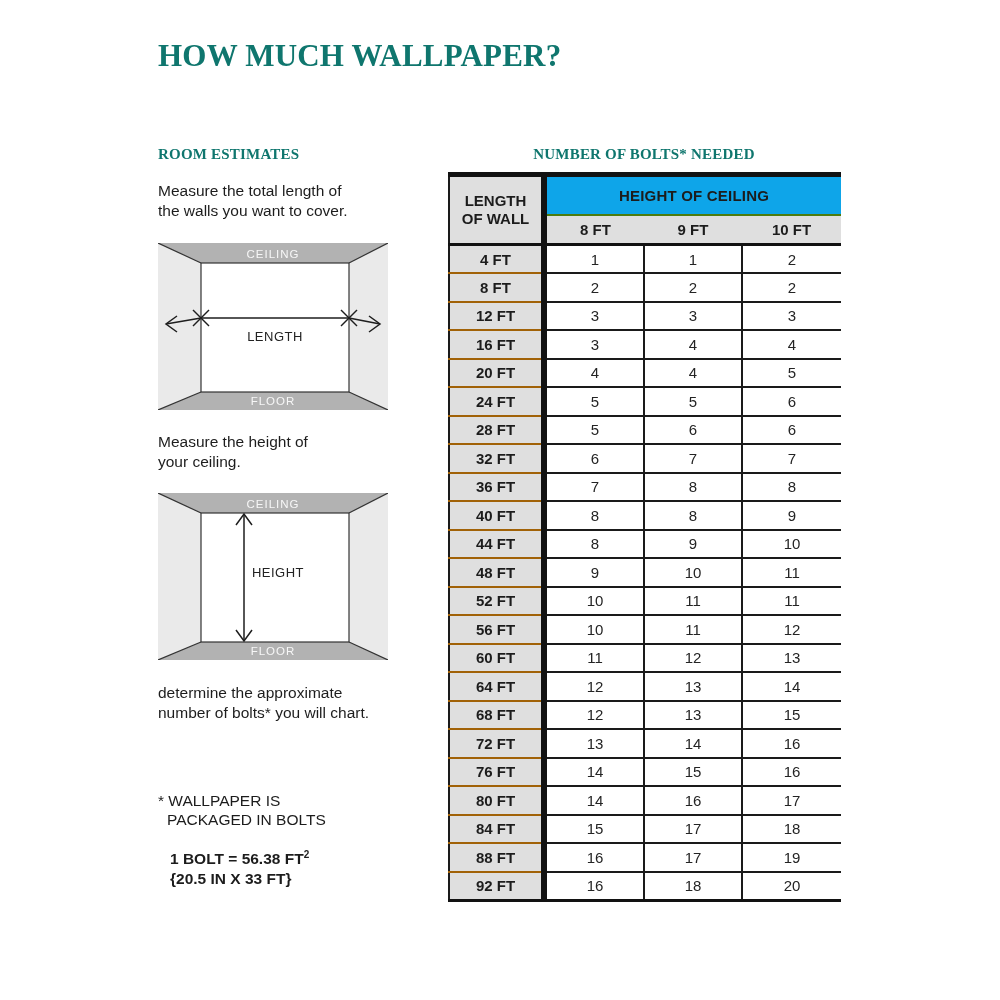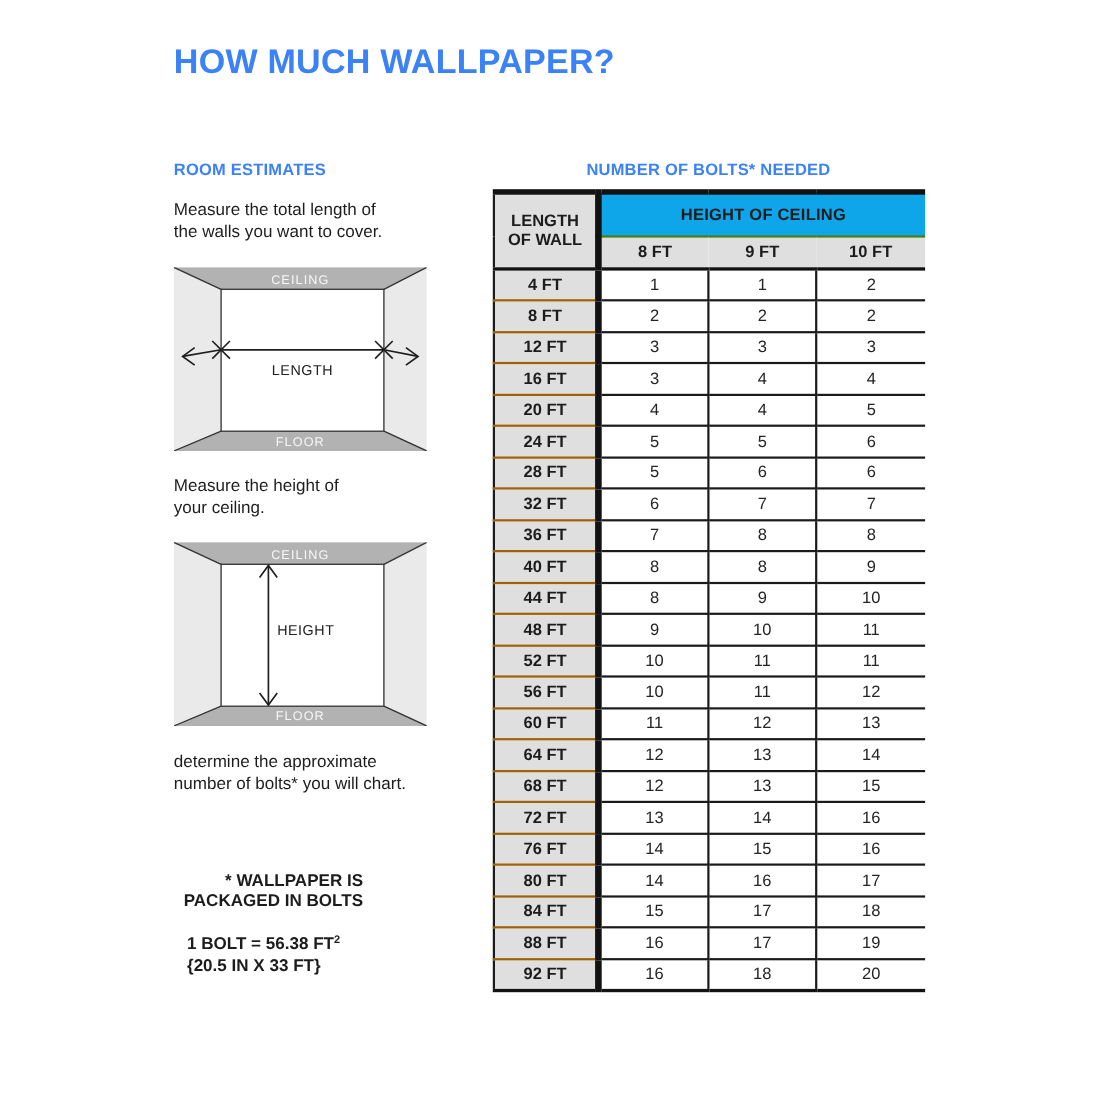--- a/index.html
+++ b/index.html
@@ -11,40 +11,40 @@
     overflow: hidden;
   }
   .abs { position: absolute; }
 
   
   .page-title {
     left: 158px; top: 38px;
     font-size: 31px; font-weight: bold;
     letter-spacing: 0.2px;
   }
-  .accent { color: #3b82f6; }
+  .accent { color: #0f766e; font-family: Liberation Serif, serif; }
 
   
   .section-heading {
     font-size: 15px; font-weight: bold;
     letter-spacing: 0.2px;
   }
   .room-heading { left: 158px; top: 146px; }
   .table-heading {
     left: 448px; top: 146px; width: 392px;
     text-align: center;
   }
 
   
   .para { left: 158px; font-size: 15.5px; line-height: 19.5px; color: #1d1d1d; }
   .para-1 { top: 181px; }
   .para-2 { top: 432px; }
   .para-3 { top: 683px; }
 
-  .footnote { left: 158px; top: 791px; font-size: 15.5px; font-weight: bold; line-height: 19px; text-align: right; }
+  .footnote { left: 158px; top: 791px; font-size: 15.5px; font-weight: normal; line-height: 19px; }
   .footnote .indent { padding-left: 9px; }
   .bolt-info { left: 170px; top: 845px; font-size: 15.5px; font-weight: bold; line-height: 20px; }
   .bolt-info sup { font-size: 10px; vertical-align: super; }
 
   
   .diagram-1 { left: 158px; top: 243px; }
   .diagram-2 { left: 158px; top: 493px; }
   svg text { font-family: "Liberation Sans", "DejaVu Sans", sans-serif; }
   .wall-label { font-size: 11.5px; fill: #f7f7f7; letter-spacing: 1px; }
   .dim-label { font-size: 13px; fill: #222; letter-spacing: 0.5px; }

